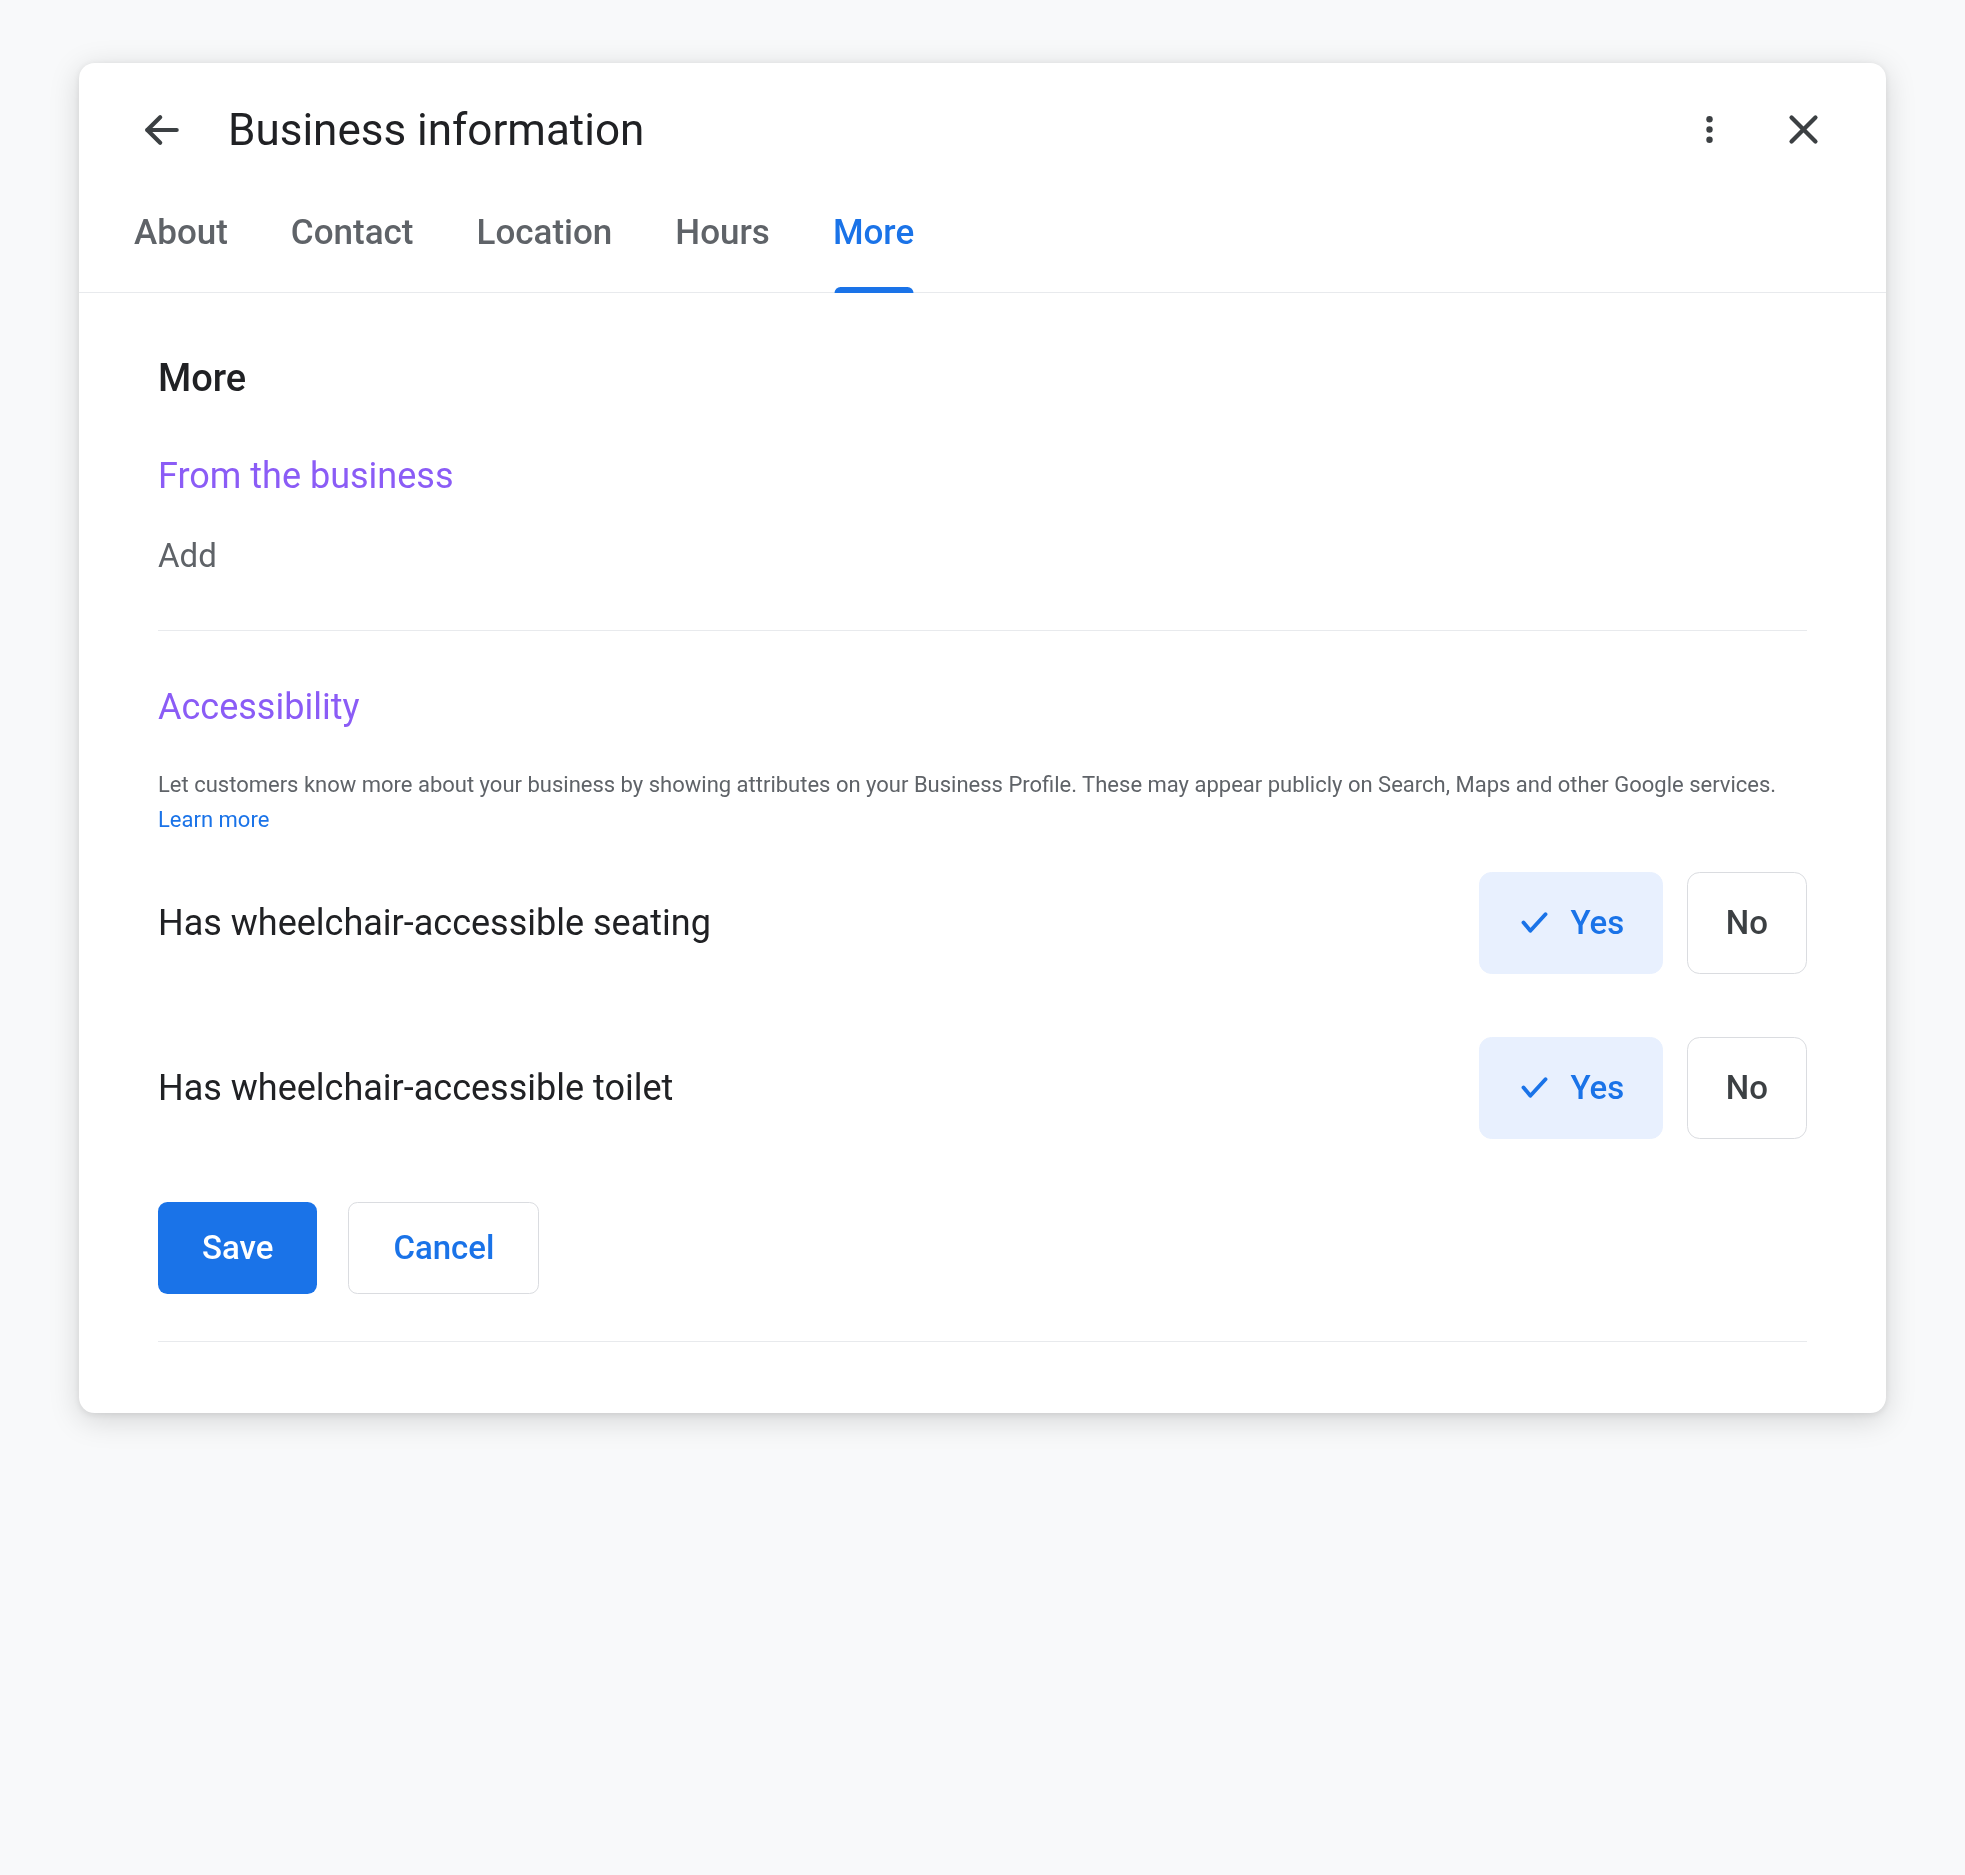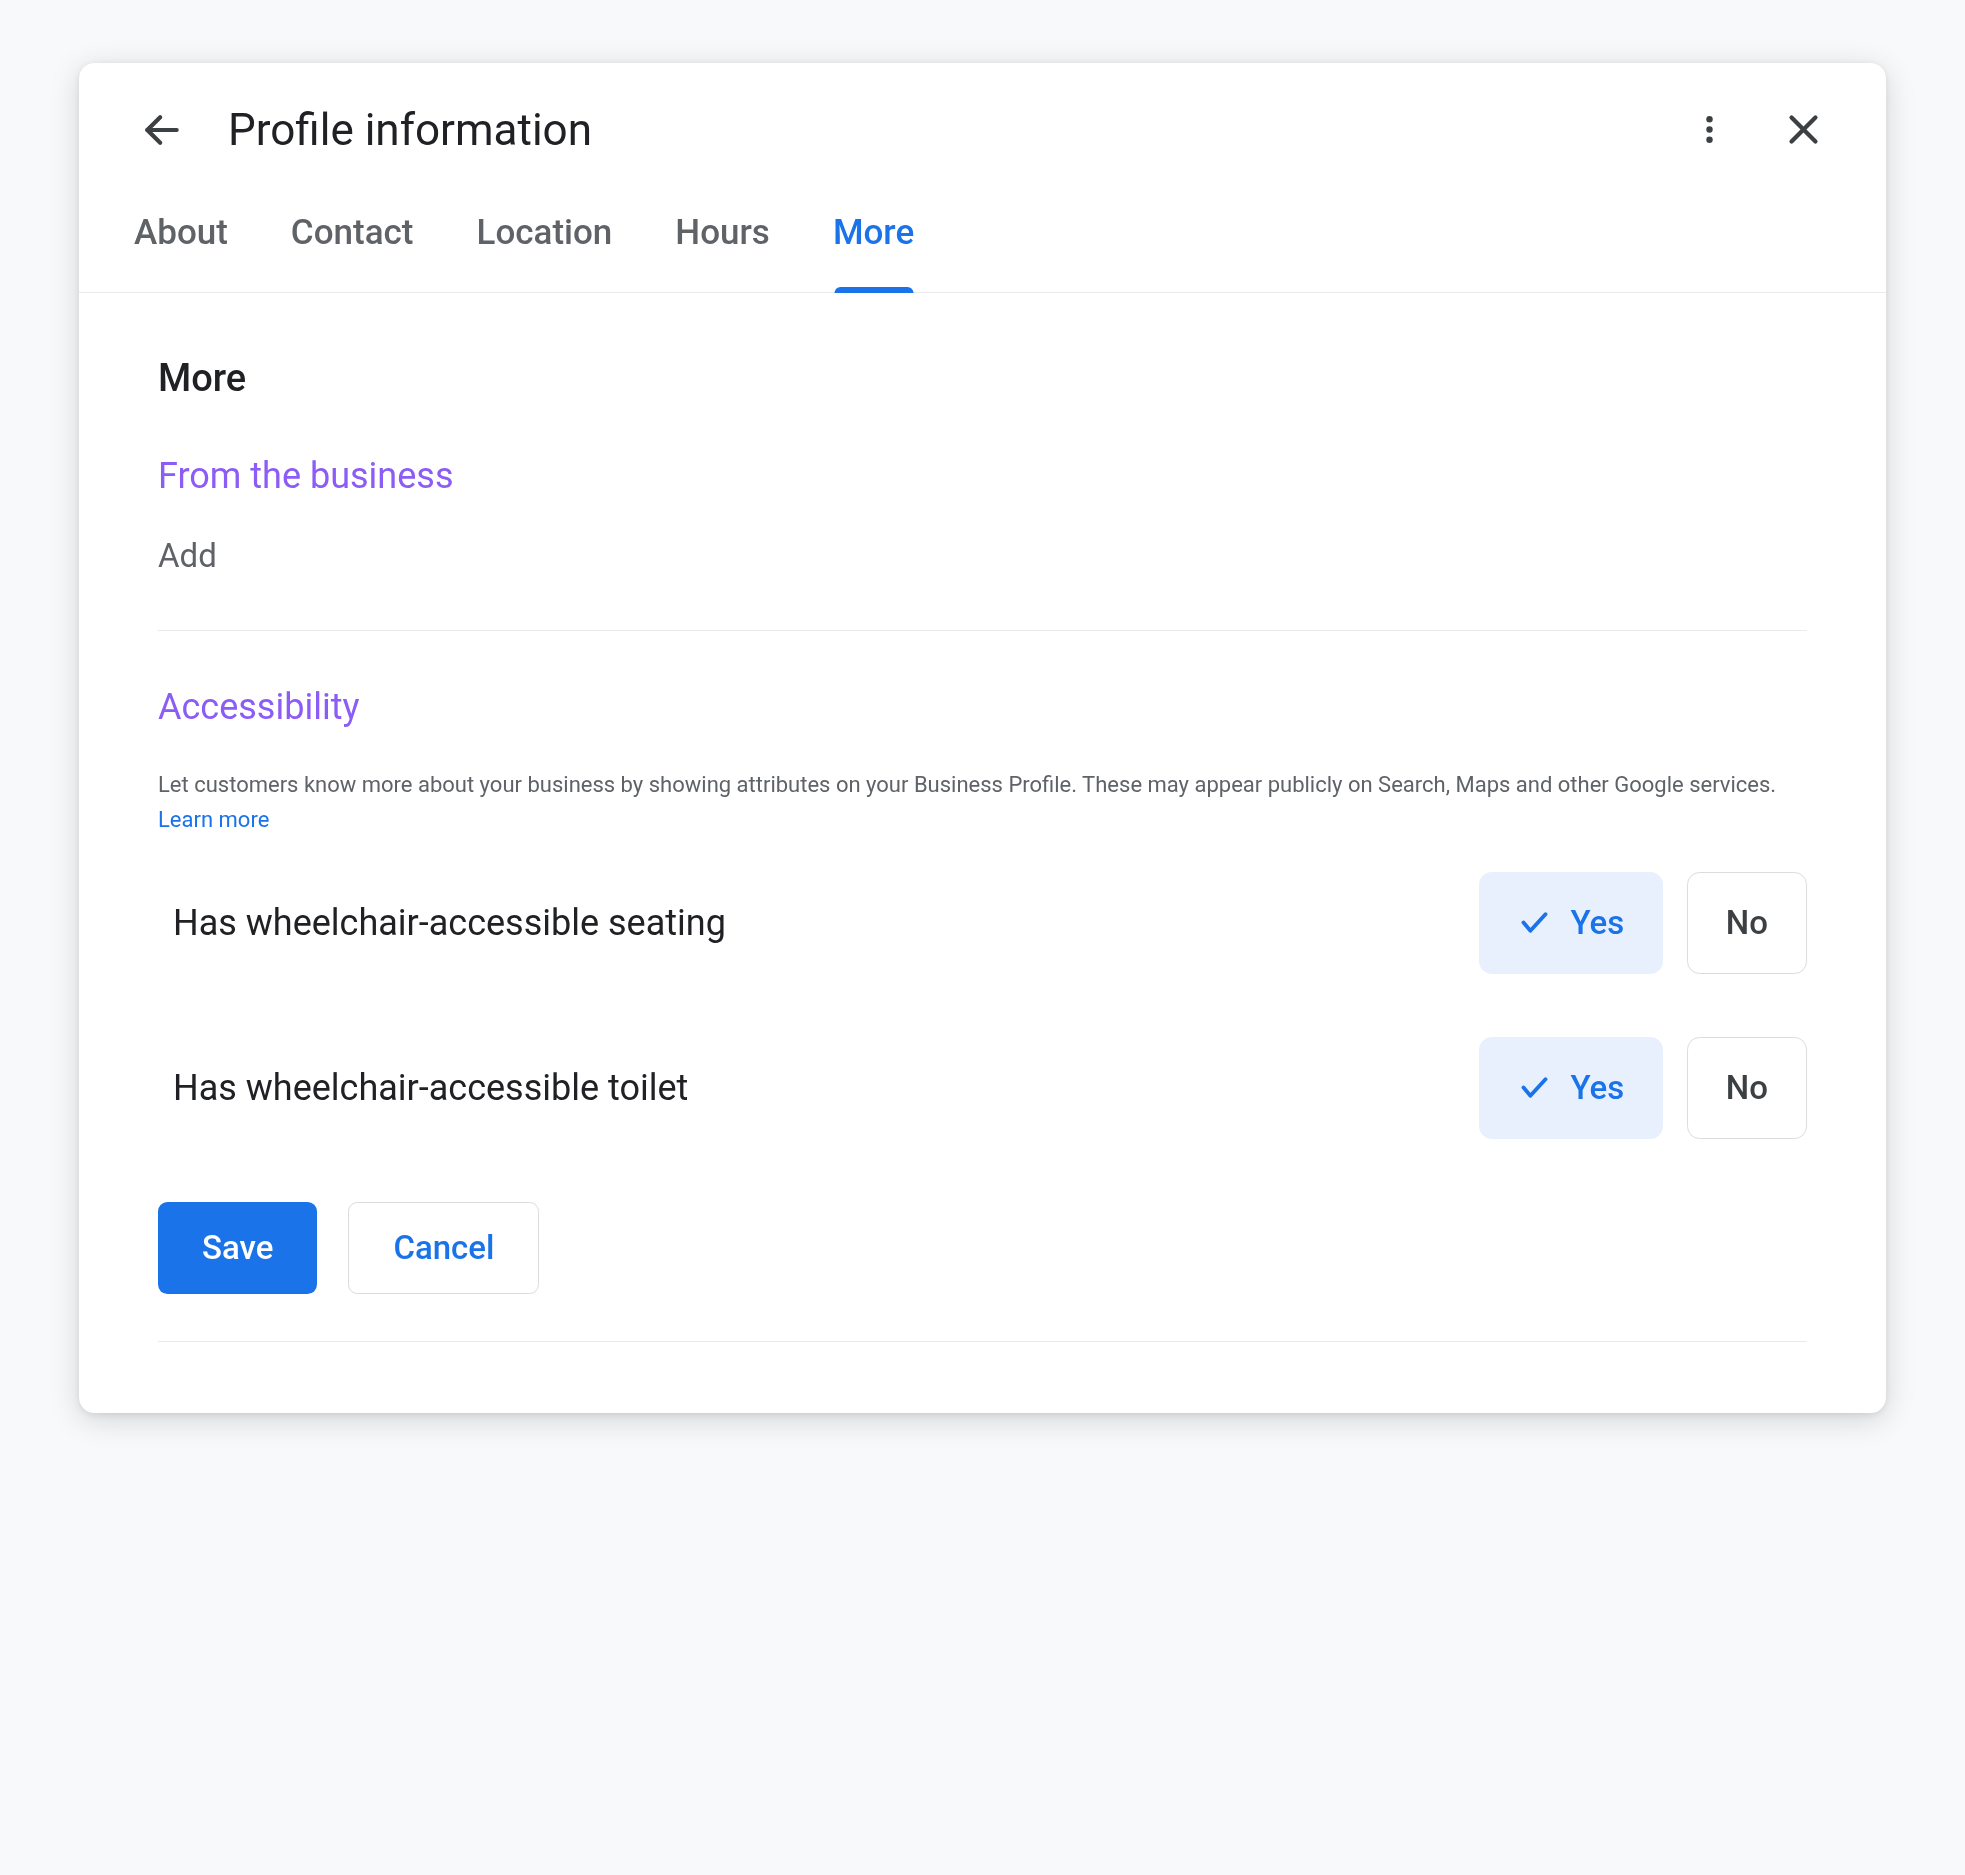--- a/index.html
+++ b/index.html
@@ -105,21 +105,20 @@
     }
     .learn-more {
       color: #1a73e8;
       cursor: pointer;
     }
     .attr-row {
       display: flex;
       align-items: center;
       justify-content: space-between;
       margin-bottom: 63px;
-      margin-left: 15px;
     }
     .attr-label {
       font-size: 36px;
       color: #202124;
     }
     .toggle-group {
       display: flex;
       gap: 23.6px;
     }
     .toggle-btn {
@@ -174,21 +173,21 @@
 <body>
 
 <div class="modal">
   <div class="header">
     <div class="icon-btn back-icon">
       <svg width="44" height="44" viewBox="0 0 24 24" fill="none" stroke="#3c4043" stroke-width="2.3" stroke-linecap="round" stroke-linejoin="round">
           <line x1="20" y1="12" x2="4" y2="12"></line>
           <polyline points="11 5 4 12 11 19"></polyline>
         </svg>
     </div>
-    <div class="header-title">Profile information</div>
+    <div class="header-title">Business information</div>
     <div class="spacer"></div>
     <div class="icon-btn">
       <svg width="35" height="35" viewBox="0 0 24 24" fill="#3c4043">
           <circle cx="12" cy="5" r="2.2"></circle>
           <circle cx="12" cy="12" r="2.2"></circle>
           <circle cx="12" cy="19" r="2.2"></circle>
         </svg>
     </div>
     <div class="icon-btn close-icon">
       <svg width="41" height="41" viewBox="0 0 24 24" fill="none" stroke="#3c4043" stroke-width="2.5" stroke-linecap="round">

